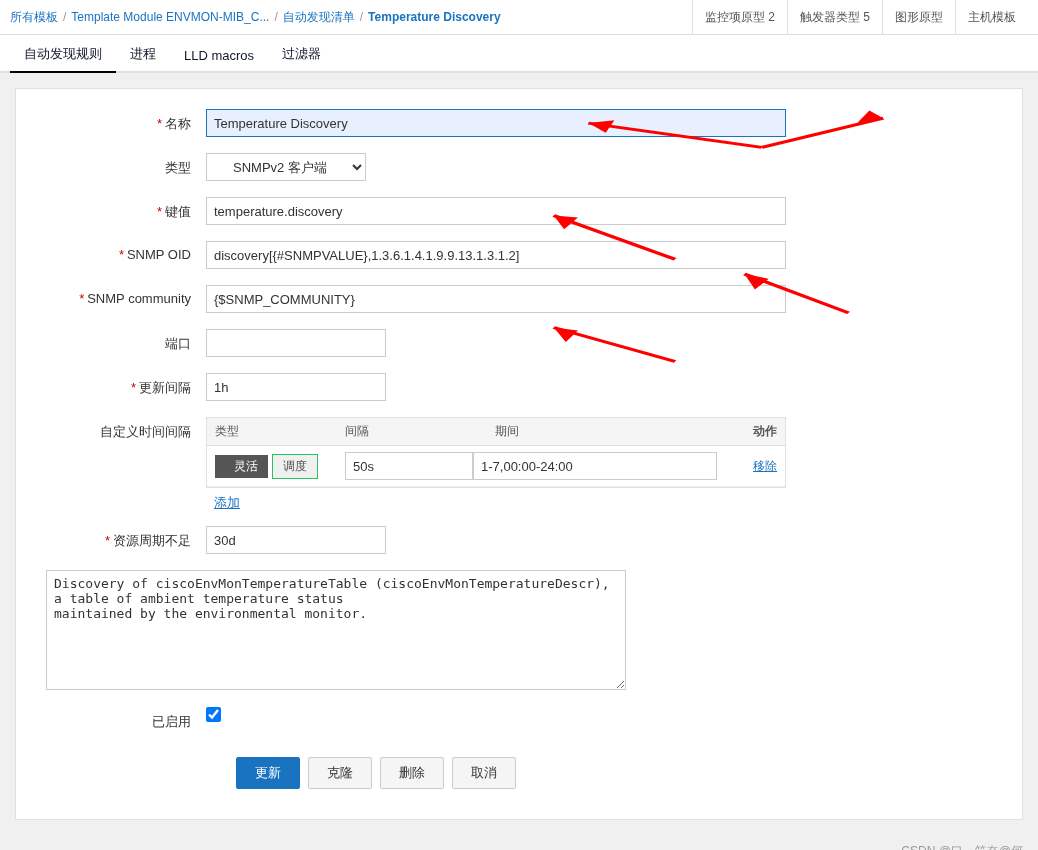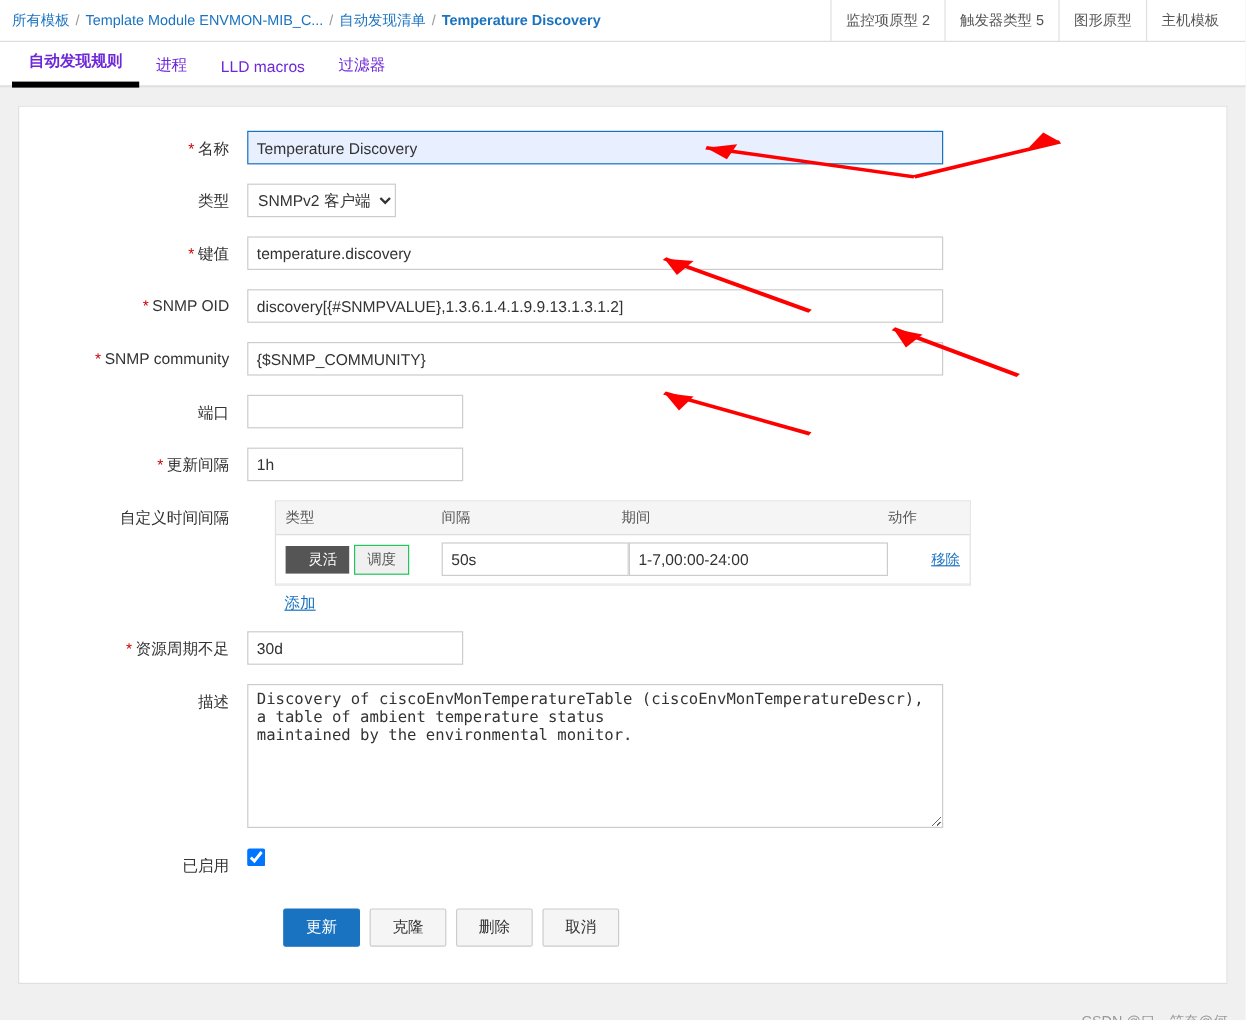--- a/index.html
+++ b/index.html
@@ -41,29 +41,29 @@
       background: #fff;
       border-bottom: 2px solid #e0e0e0;
       display: flex;
       align-items: flex-end;
       padding: 0 10px;
       height: 38px;
     }
     .sub-nav .nav-tab {
       padding: 8px 14px;
       font-size: 13px;
-      color: #6d28d9;
+      color: #0f172a;
       cursor: pointer;
       border-bottom: 2px solid transparent;
       margin-bottom: -2px;
     }
     .sub-nav .nav-tab.active {
-      color: #6d28d9;
-      border-bottom: 5px solid #000000;
-      font-weight: bold;
+      color: #0f172a;
+      border-bottom: 2px solid #000000;
+      font-weight: normal;
     }
 
     
     .main-content {
       background: #fff;
       margin: 15px;
       padding: 20px 30px 30px 30px;
       border: 1px solid #e0e0e0;
       position: relative;
     }
@@ -101,21 +101,21 @@
       color: #333;
       outline: none;
     }
     .form-control input.highlighted {
       background: #e8f0ff;
       border-color: #1a73c0;
     }
     .form-control select {
       height: 28px;
       border: 1px solid #ccc;
-      padding: 2px 4px;
+      padding: 2px 22px;
       font-size: 13px;
       color: #333;
       background: #fff;
     }
     .form-control input.short {
       width: 180px;
     }
 
     
     .custom-interval {
@@ -127,29 +127,29 @@
       display: flex;
       background: #f5f5f5;
       border-bottom: 1px solid #ddd;
       padding: 5px 8px;
       font-size: 12px;
       color: #555;
     }
     .custom-interval .ci-header .col-type { width: 130px; }
     .custom-interval .ci-header .col-interval { width: 150px; }
     .custom-interval .ci-header .col-period { flex: 1; }
-    .custom-interval .ci-header .col-action { width: 60px; text-align: left; }
+    .custom-interval .ci-header .col-action { width: 60px; text-align: right; font-weight: bold; }
     .custom-interval .ci-row {
       display: flex;
       align-items: center;
       padding: 6px 8px;
       border-bottom: 1px solid #eee;
     }
     .custom-interval .ci-row .col-type { width: 130px; display: flex; align-items: center; gap: 4px; }
-    .custom-interval .ci-row .col-interval { width: 156px; }
+    .custom-interval .ci-row .col-interval { width: 128px; }
     .custom-interval .ci-row .col-period { flex: 1; }
     .custom-interval .ci-row .col-action { width: 60px; text-align: right; }
     .btn-type {
       padding: 3px 10px;
       font-size: 12px;
       cursor: pointer;
       border: none;
     }
     .btn-type.active {
       background: #555;
@@ -358,21 +358,21 @@
 
   <div class="form-row">
     <div class="form-label">
       <span class="required">*</span><span>更新间隔</span>
     </div>
     <div class="form-control">
       <input type="text" class="short" value="1h" style="">
     </div>
   </div>
 
-  <div class="form-row" style="align-items: flex-start; gap: 23px;">
+  <div class="form-row" style="align-items: flex-start;">
     <div class="form-label">自定义时间间隔</div>
     <div class="form-control">
       <div class="custom-interval">
         <div class="ci-header">
           <div class="col-type">类型</div>
           <div class="col-interval">间隔</div>
           <div class="col-period">期间</div>
           <div class="col-action">动作</div>
         </div>
         <div class="ci-row">
@@ -398,21 +398,20 @@
   <div class="form-row">
     <div class="form-label">
       <span class="required">*</span><span>资源周期不足</span>
     </div>
     <div class="form-control">
       <input type="text" class="short" value="30d" style="">
     </div>
   </div>
 
   <div class="form-row" style="align-items: flex-start;">
-    <div class="form-label">描述</div>
     <div class="form-control">
       <textarea style="">Discovery of ciscoEnvMonTemperatureTable (ciscoEnvMonTemperatureDescr), a table of ambient temperature status
 maintained by the environmental monitor.</textarea>
     </div>
   </div>
 
   <div class="form-row">
     <div class="form-label">已启用</div>
     <div class="form-control checkbox-row">
       <input type="checkbox" checked="" style="">

